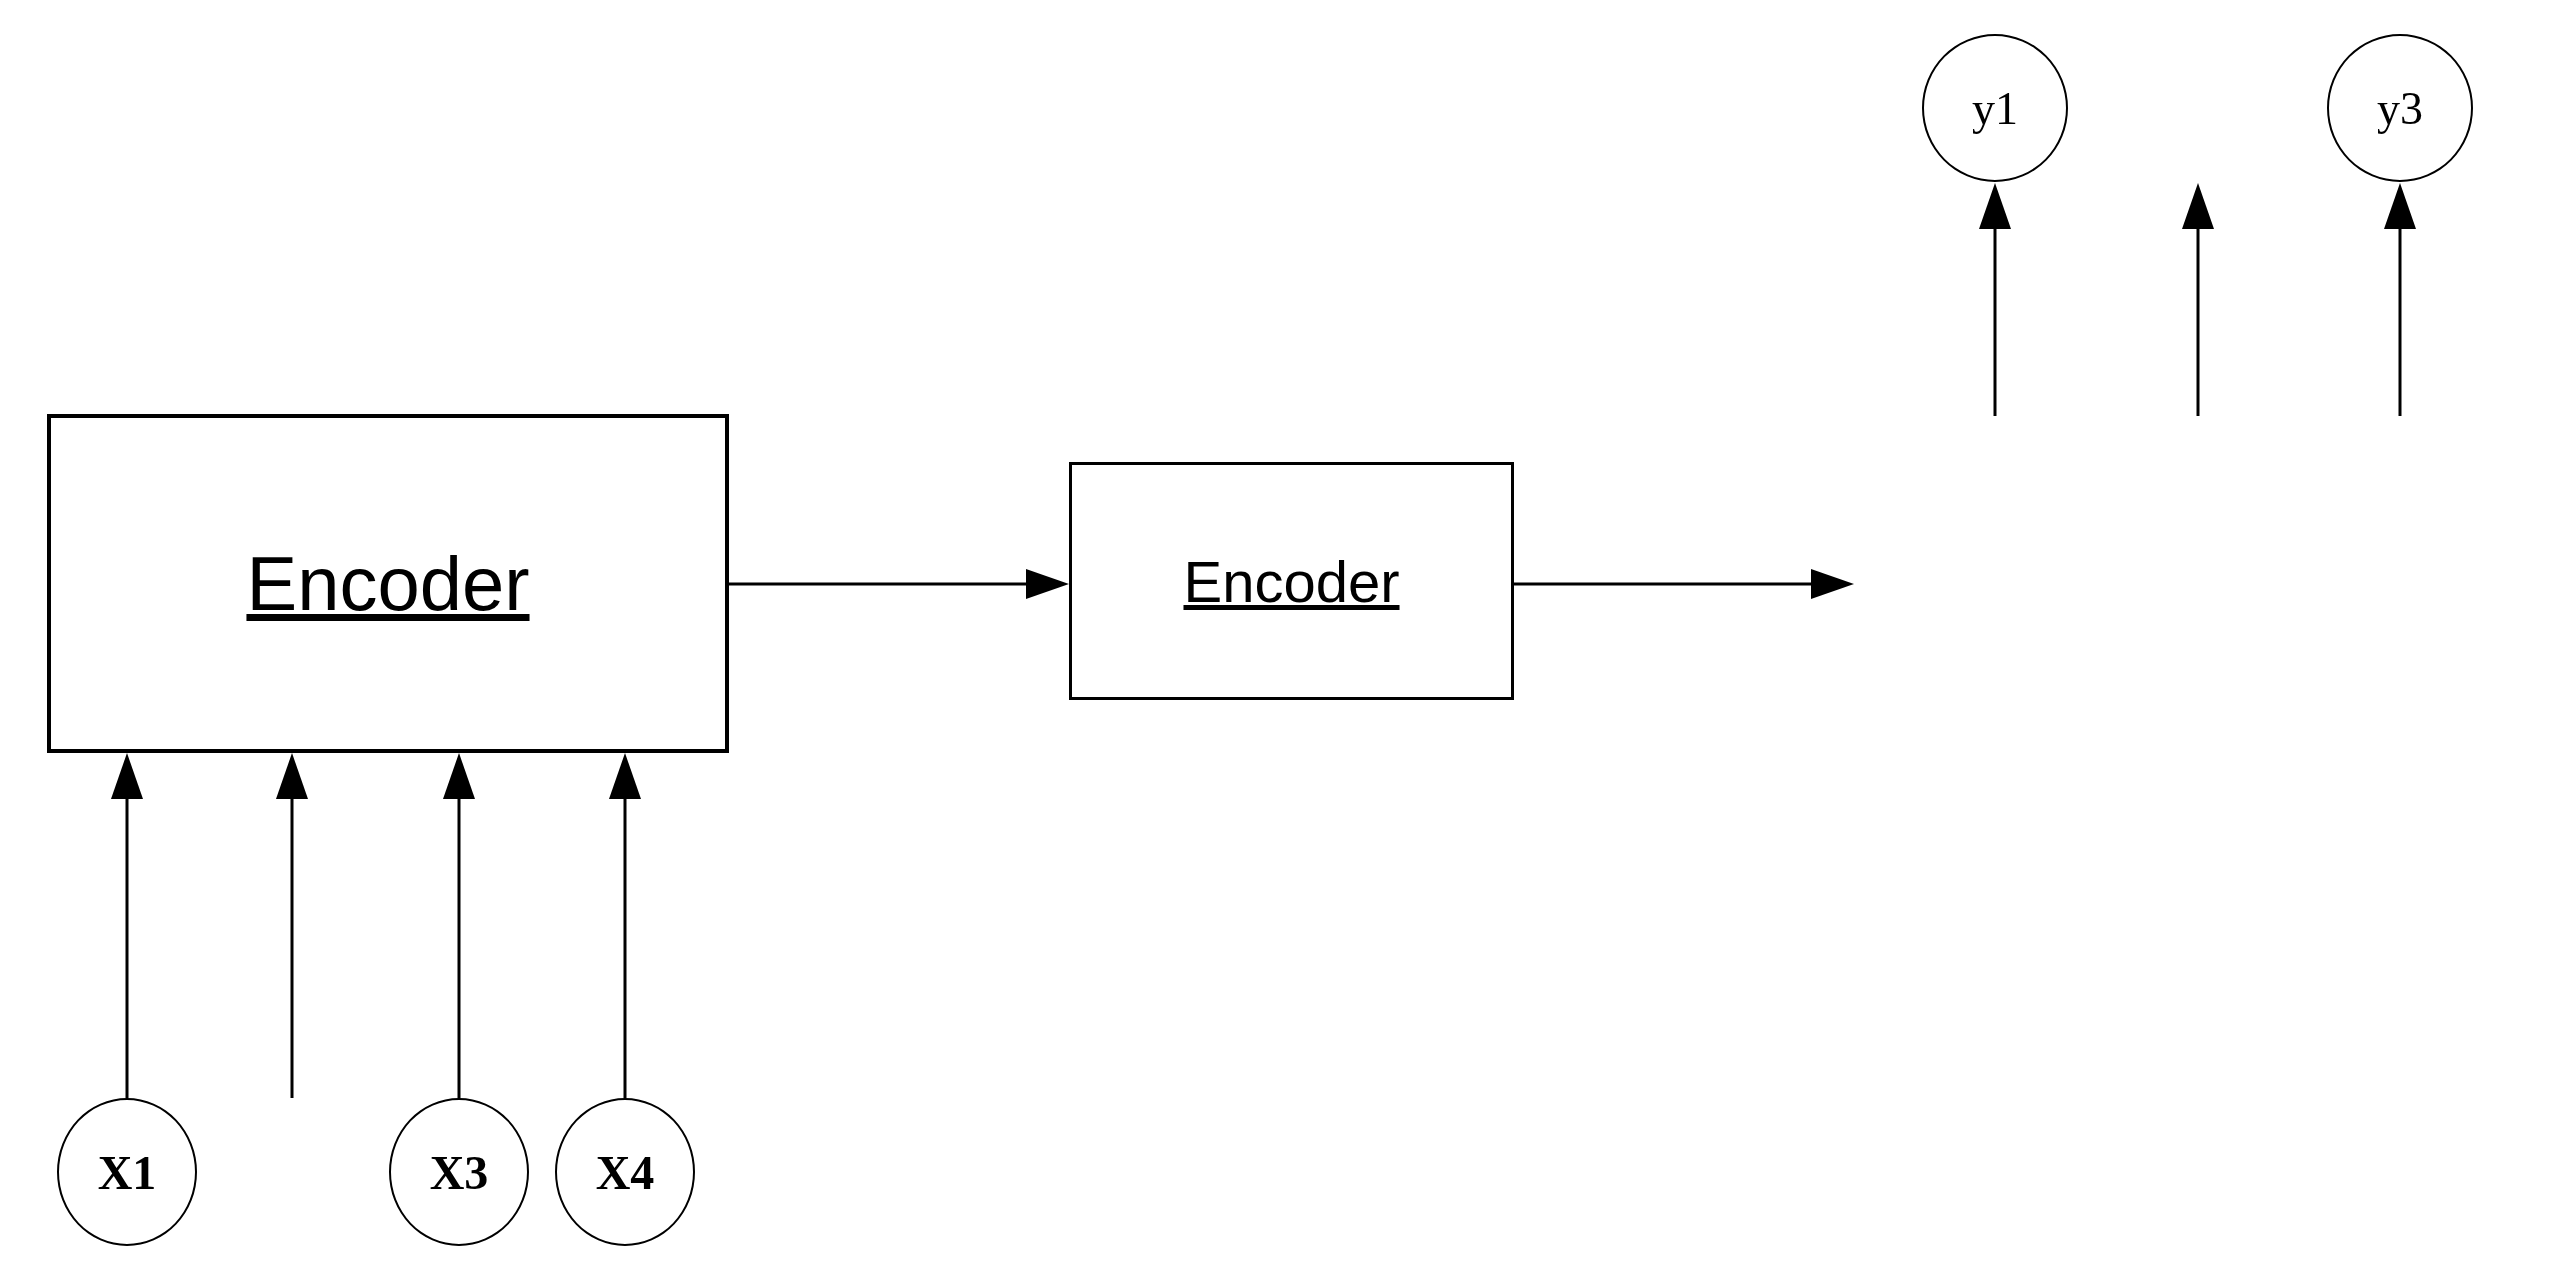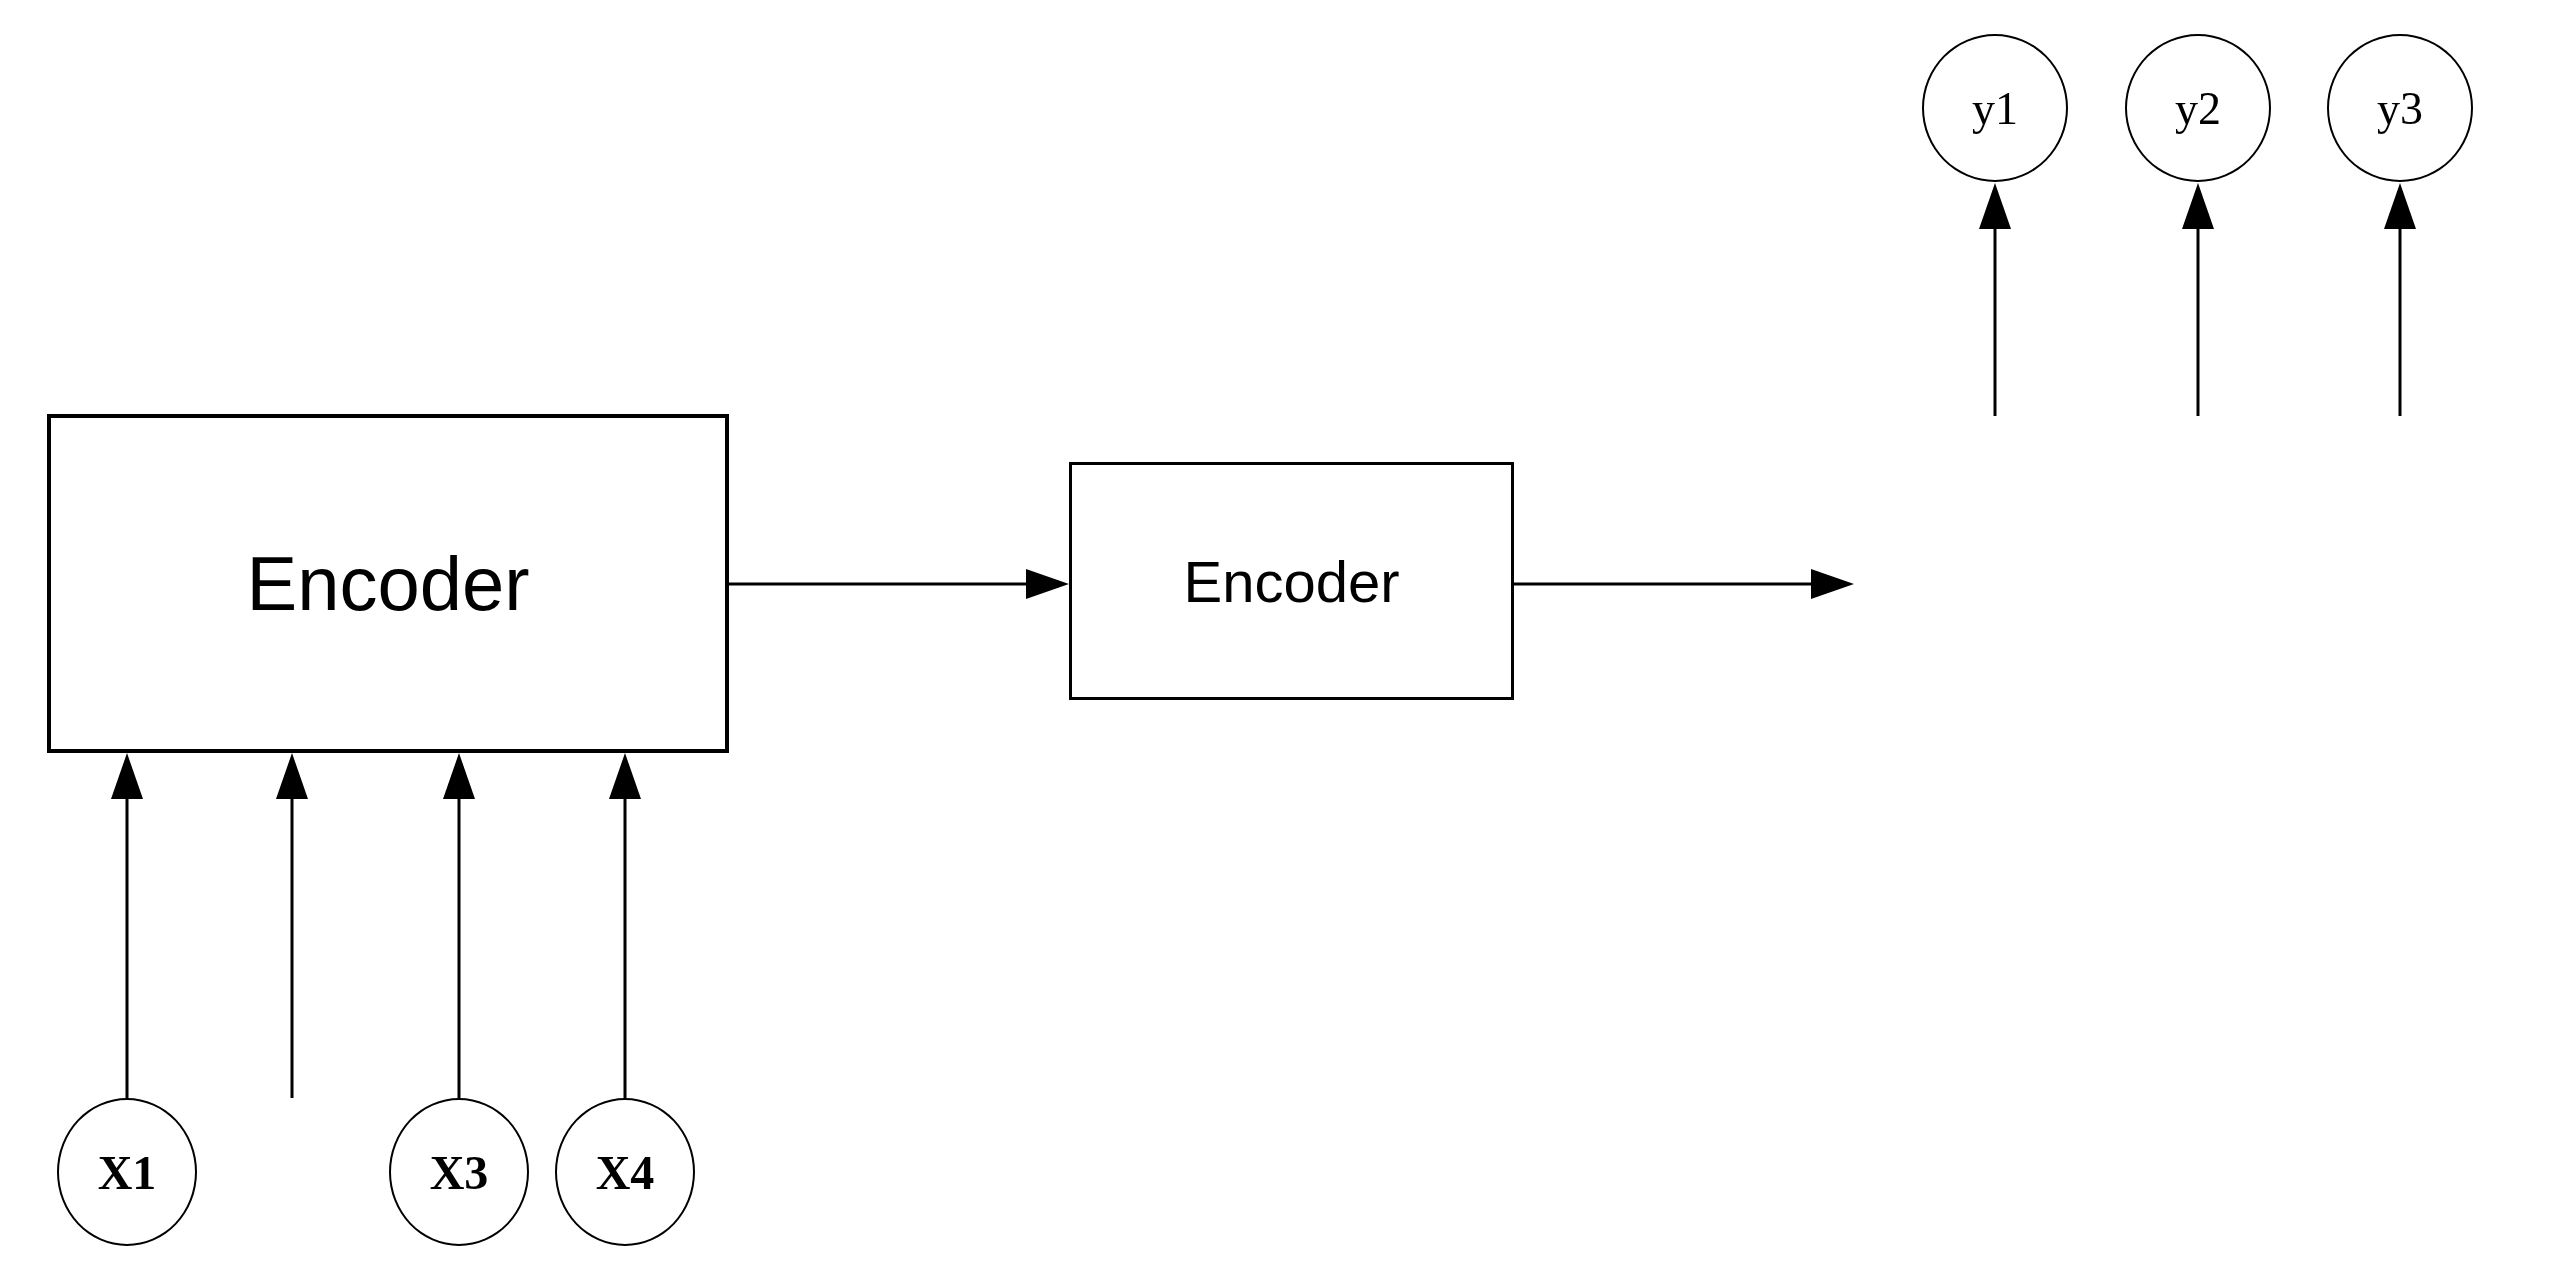--- a/index.html
+++ b/index.html
@@ -23,21 +23,21 @@
   .arrows line{stroke:currentColor;stroke-width:3;}
   .arrows polygon{fill:currentColor;stroke:none;}
   .box{
     position:absolute;
     box-sizing:border-box;
     border:4px solid var(--ink);
     background:var(--bg);
     display:flex;align-items:center;justify-content:center;
     text-align:center;
   }
-  .box-label{font-size:76px;line-height:1.1;}
+  .box-label{font-size:76px;line-height:1.1;text-decoration:underline;}
   .box.semantic{border-width:3px;}
   .box.semantic .box-label{font-size:58px;line-height:75px;}
   .circle{
     position:absolute;
     box-sizing:border-box;
     border:2px solid var(--ink);
     border-radius:50%;
     background:var(--bg);
     display:flex;align-items:center;justify-content:center;
     font-family:"Liberation Serif",serif;
@@ -111,20 +111,17 @@
   <div class="circle input" style="left:389px;top:1098px;">
     <span>X3</span>
   </div>
   <div class="circle input" style="left:555px;top:1098px;">
     <span>X4</span>
   </div>
 
   <div class="circle output" style="left:1922px;top:34px;">
     <span>y1</span>
   </div>
-  <div class="circle output" style="left:2125px;top:34px;">
-    <span>y2</span>
-  </div>
   <div class="circle output" style="left:2327px;top:34px;">
     <span>y3</span>
   </div>
 
 </div>
 
 </body></html>

